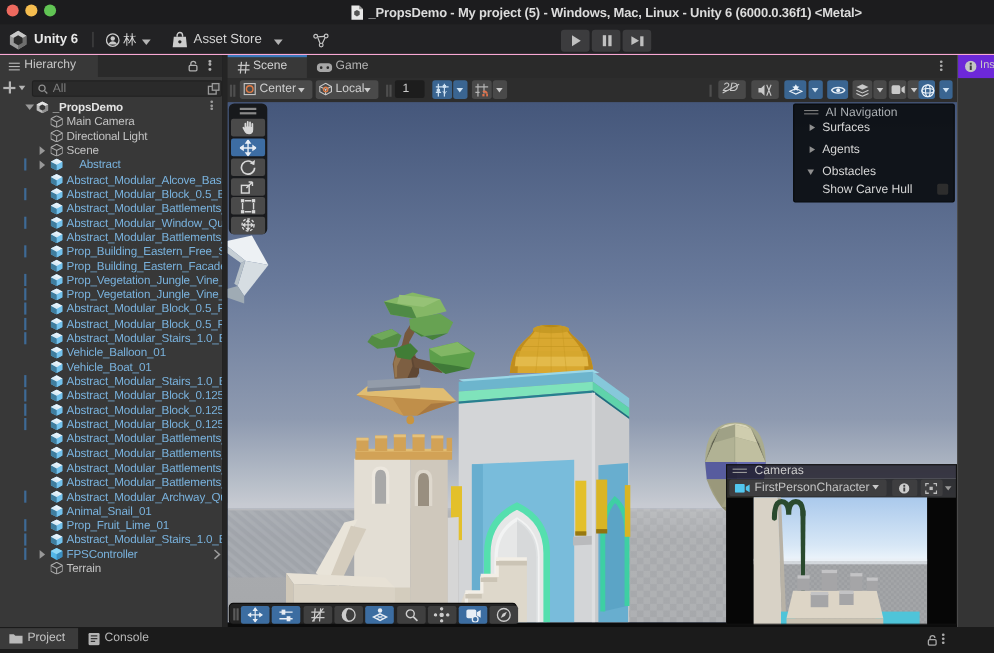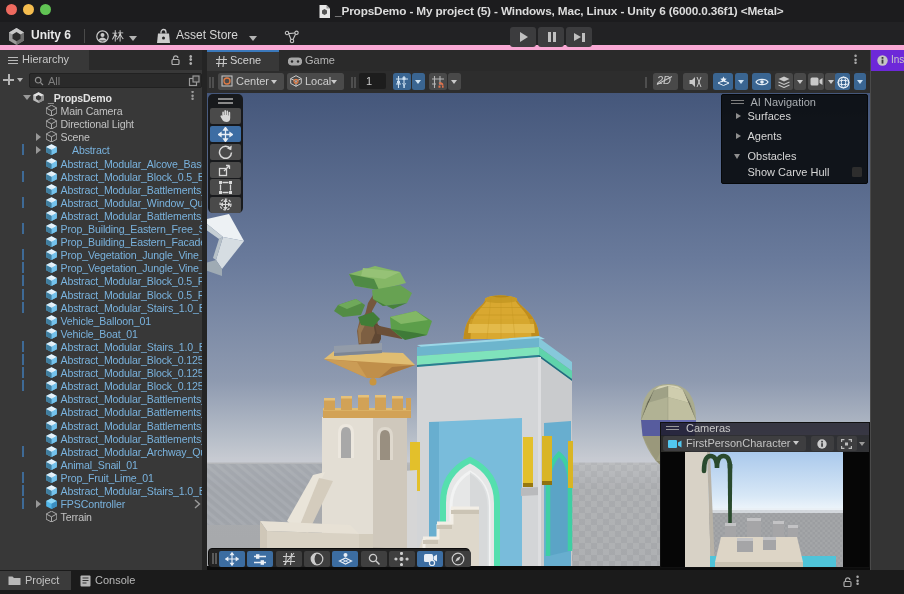--- a/index.html
+++ b/index.html
@@ -6,21 +6,21 @@
   html,body { width:904px; height:594px; overflow:hidden; background:#1d1d1f;
     font-family:"Liberation Sans", sans-serif; }
   .abs { position:absolute; }
   #app { position:relative; width:904px; height:594px;border-radius:19px; }
   
   #titlebar { left:0; top:0; width:904px; height:22px; background:#1c1c1e; }
   .tl { width:11px; height:11px; border-radius:50%; top:4px; }
   #title-text { top:4px; left:0; width:904px; text-align:center; color:#dcdcdc;
     font-size:11.8px; font-weight:bold; letter-spacing:-0.15px; }
   
-  #toolbar { left:0; top:22px; width:904px; height:28px; background:#222224; border-bottom:5px solid #f9a8d4; }
+  #toolbar { left:0; top:22px; width:904px; height:28px; background:#222224; border-bottom:1px solid #f9a8d4; }
   .tbtxt { color:#d6d6d6; font-size:12px; top:6px; }
   .playbtn { top:5px; width:26px; height:20px; background:#3c3c3e; border-radius:3px; }
   
   #hierarchy { left:0; top:50px; width:202px; height:520px; background:#383838; }
   #h-tabbar { left:0; top:0; width:202px; height:20px; background:#2a2a2a; }
   #h-tab { left:0; top:0; width:89px; height:20px; background:#383838; color:#c8c8c8; font-size:11px; }
   #sep-v { left:202px; top:50px; width:5px; height:520px; background:#242424; }
   #scene-panel { left:207px; top:50px; width:663px; height:520px; background:#383838; }
   #s-tabbar { left:0; top:0; width:663px; height:21px; background:#2a2a2a; }
   #s-toolbar { left:0; top:21px; width:663px; height:22px; background:#2d2d2d; }

